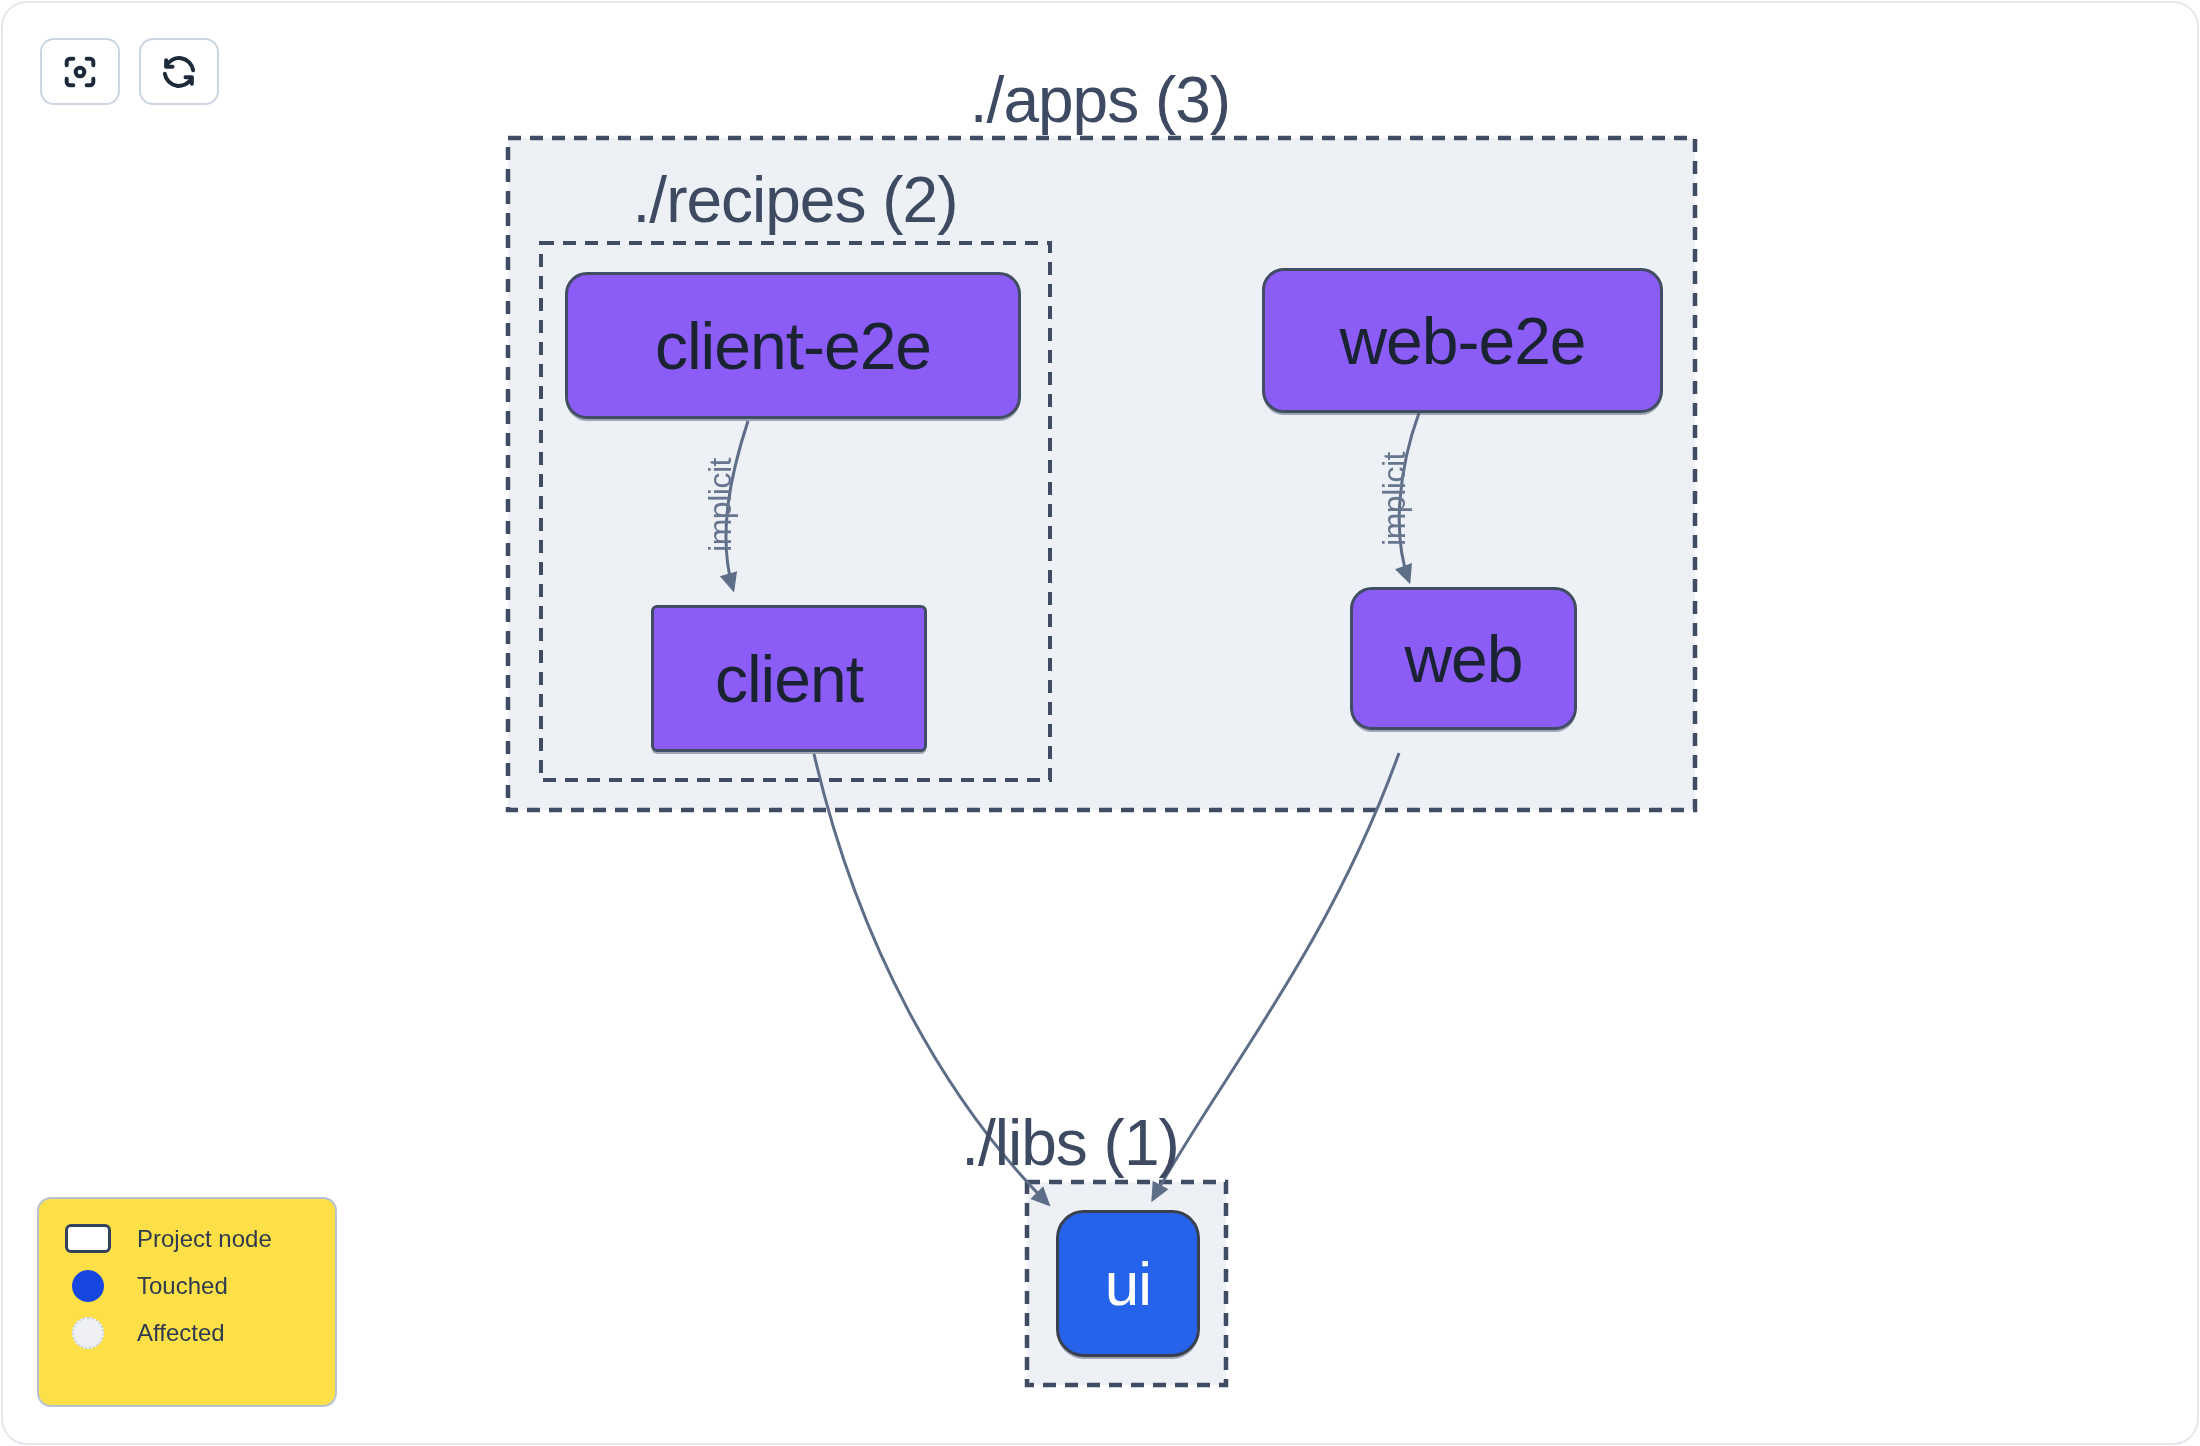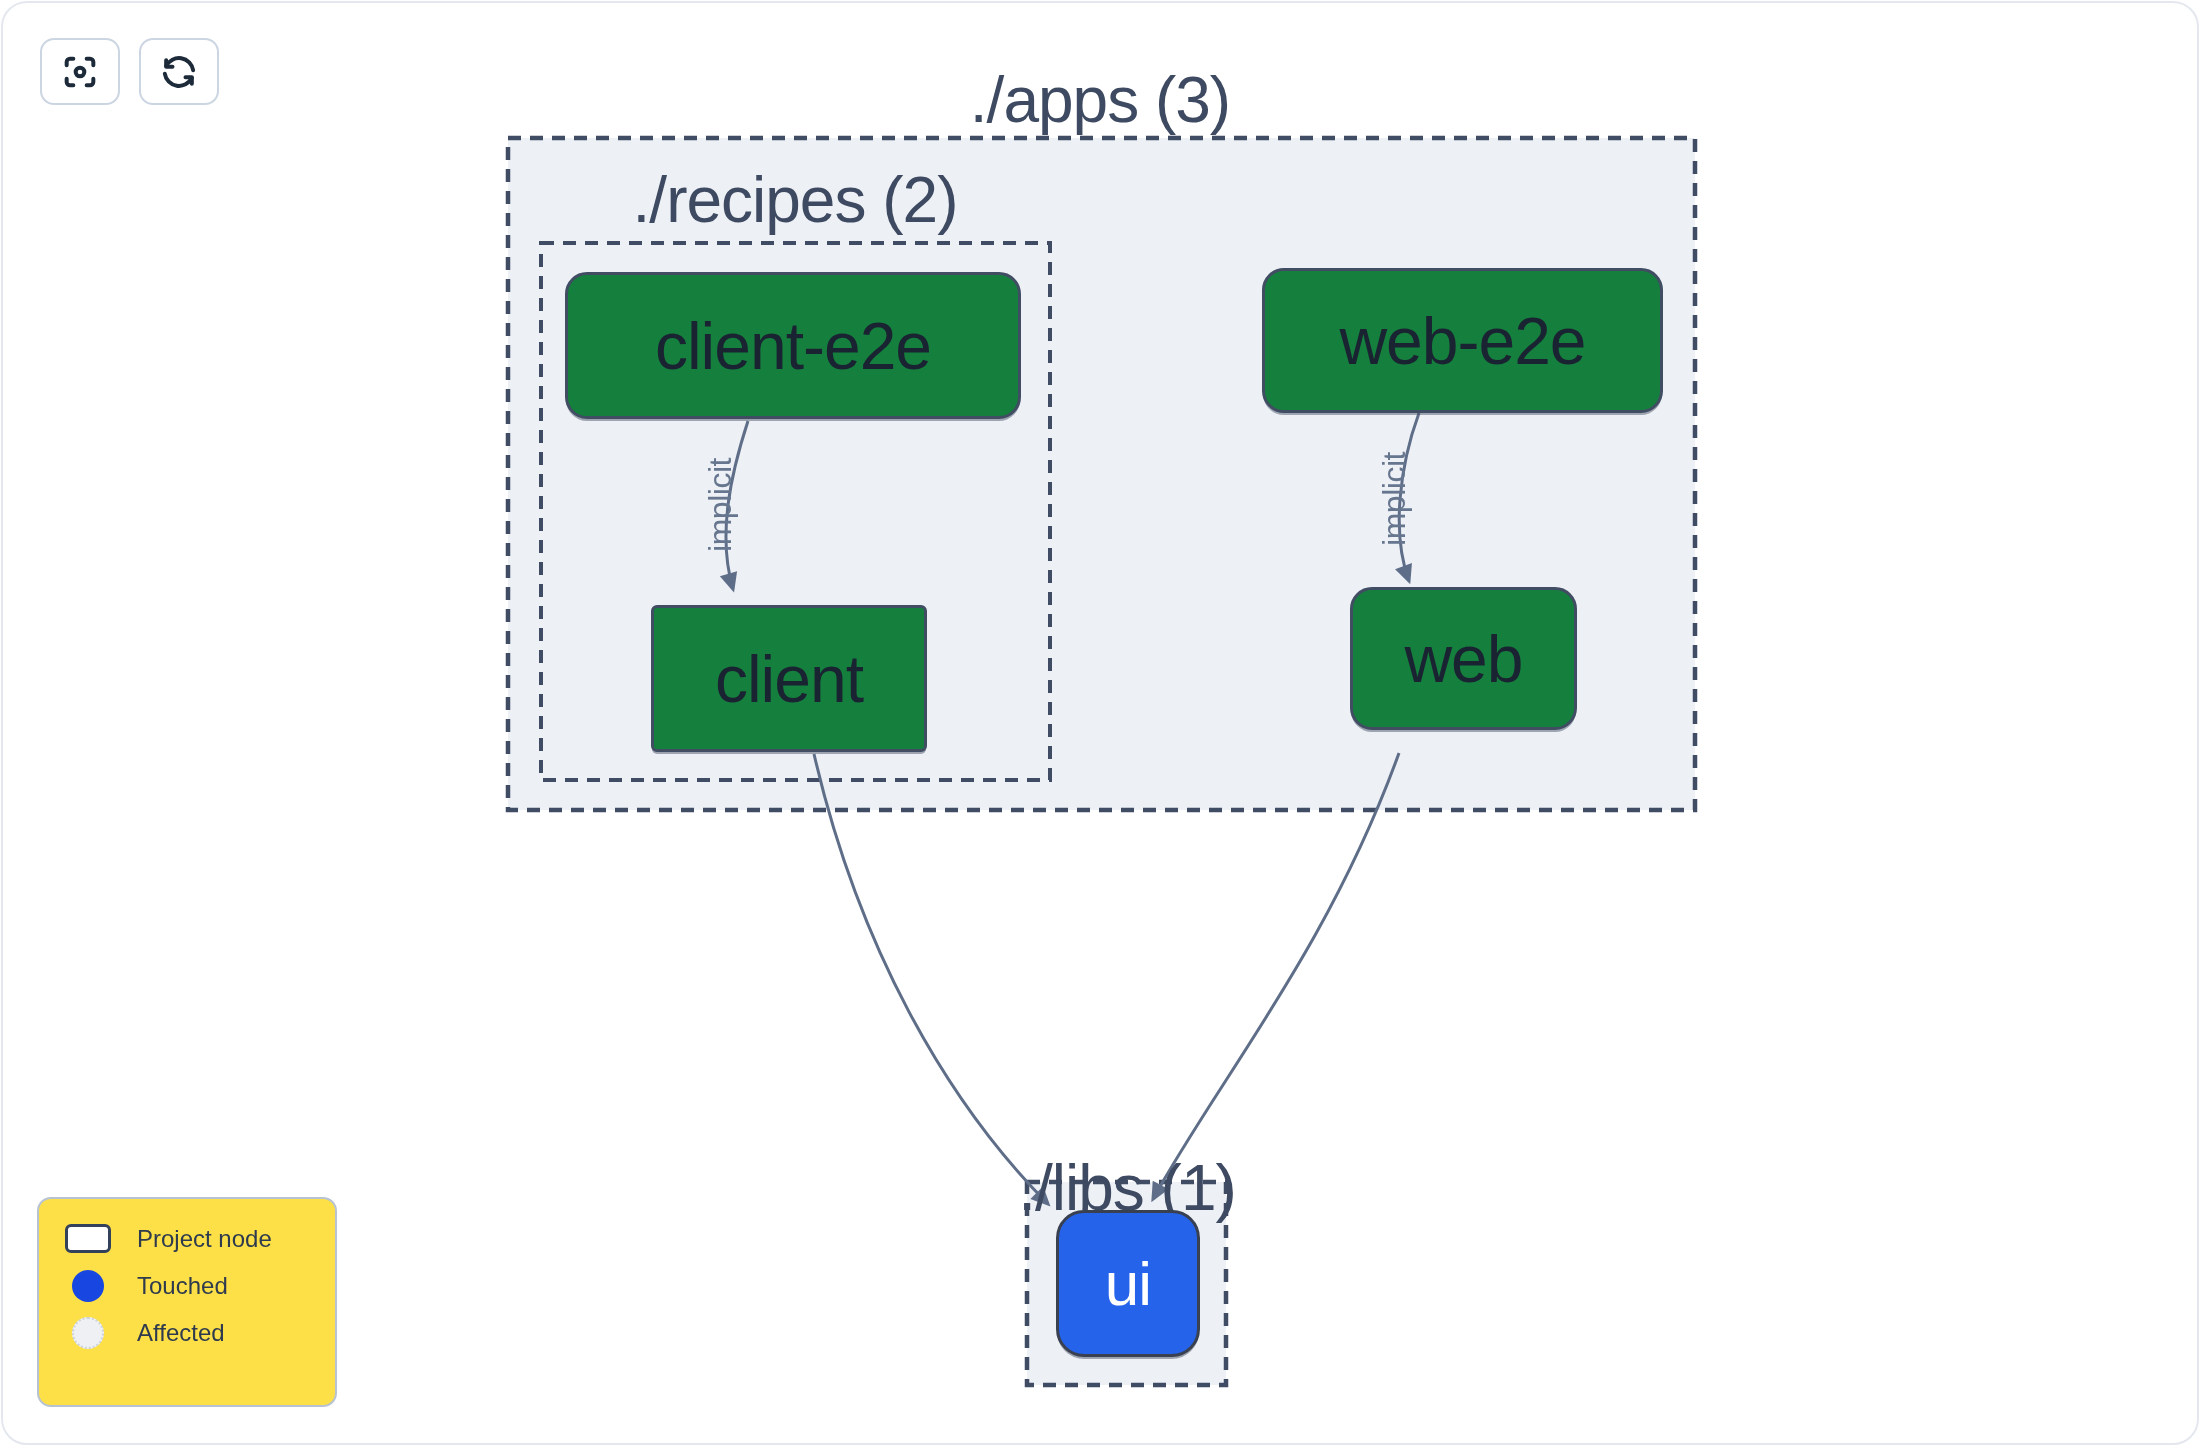--- a/index.html
+++ b/index.html
@@ -18,21 +18,21 @@
   }
   .tool-btn svg{stroke:#1c2a3a;fill:none;stroke-width:2.4;stroke-linecap:round;stroke-linejoin:round;}
   
   .canvas{position:absolute;left:0;top:0;width:2200px;height:1446px;}
   .composite-label{
     position:absolute;transform:translate(-50%,-50%);
     font-size:64px;letter-spacing:-1px;color:#3e4a61;white-space:nowrap;cursor:pointer;
   }
   .node{
     position:absolute;display:flex;align-items:center;justify-content:center;box-sizing:border-box;
-    background:#15803d;border:3px solid #404d63;border-radius:22px;
+    background:#8b5cf6;border:3px solid #404d63;border-radius:22px;
     font-size:66px;letter-spacing:-1px;color:#1a2332;cursor:pointer;
     box-shadow:0 3px 0 -1px rgba(62,74,95,.45);
   }
   .node--touched{background:#2563eb;border-color:#39404f;color:#ffffff;border-radius:28px;font-size:62px;}
   
   .legend{
     position:absolute;left:37px;top:1197px;width:300px;height:210px;box-sizing:border-box;
     background:#fde047;border:2px solid #b7c3d3;border-radius:14px;padding:16px 0 0 0;
   }
   .legend-row{display:flex;align-items:center;height:47px;}
@@ -64,21 +64,21 @@
     <path d="M 814 754 C 858 945, 945 1100, 1048 1204" marker-end="url(#arrow)"></path>
     <path d="M 1399 753 C 1328 950, 1218 1080, 1153 1199" marker-end="url(#arrow)"></path>
   </g>
 
   <text class="edge-label" x="0" y="0" text-anchor="middle" dominant-baseline="middle" transform="translate(723,505) rotate(-90)">implicit</text>
   <text class="edge-label" x="0" y="0" text-anchor="middle" dominant-baseline="middle" transform="translate(1397,499) rotate(-90)">implicit</text>
 </svg>
 
 <div class="composite-label" style="left:1100px;top:100px;">./apps (3)</div>
 <div class="composite-label" style="left:795px;top:200px;">./recipes (2)</div>
-<div class="composite-label" style="left:1127px;top:1143px;margin-top:45px;">./libs (1)</div>
+<div class="composite-label" style="left:1070px;top:1143px;">./libs (1)</div>
 
 <div class="node" style="left:565px;top:272px;width:456px;height:147px;">
   <span>client-e2e</span>
 </div>
 <div class="node" style="left:1262px;top:268px;width:401px;height:145px;">
   <span>web-e2e</span>
 </div>
 <div class="node" style="left:651px;top:605px;width:276px;height:147px;border-radius:6px;">
   <span>client</span>
 </div>

